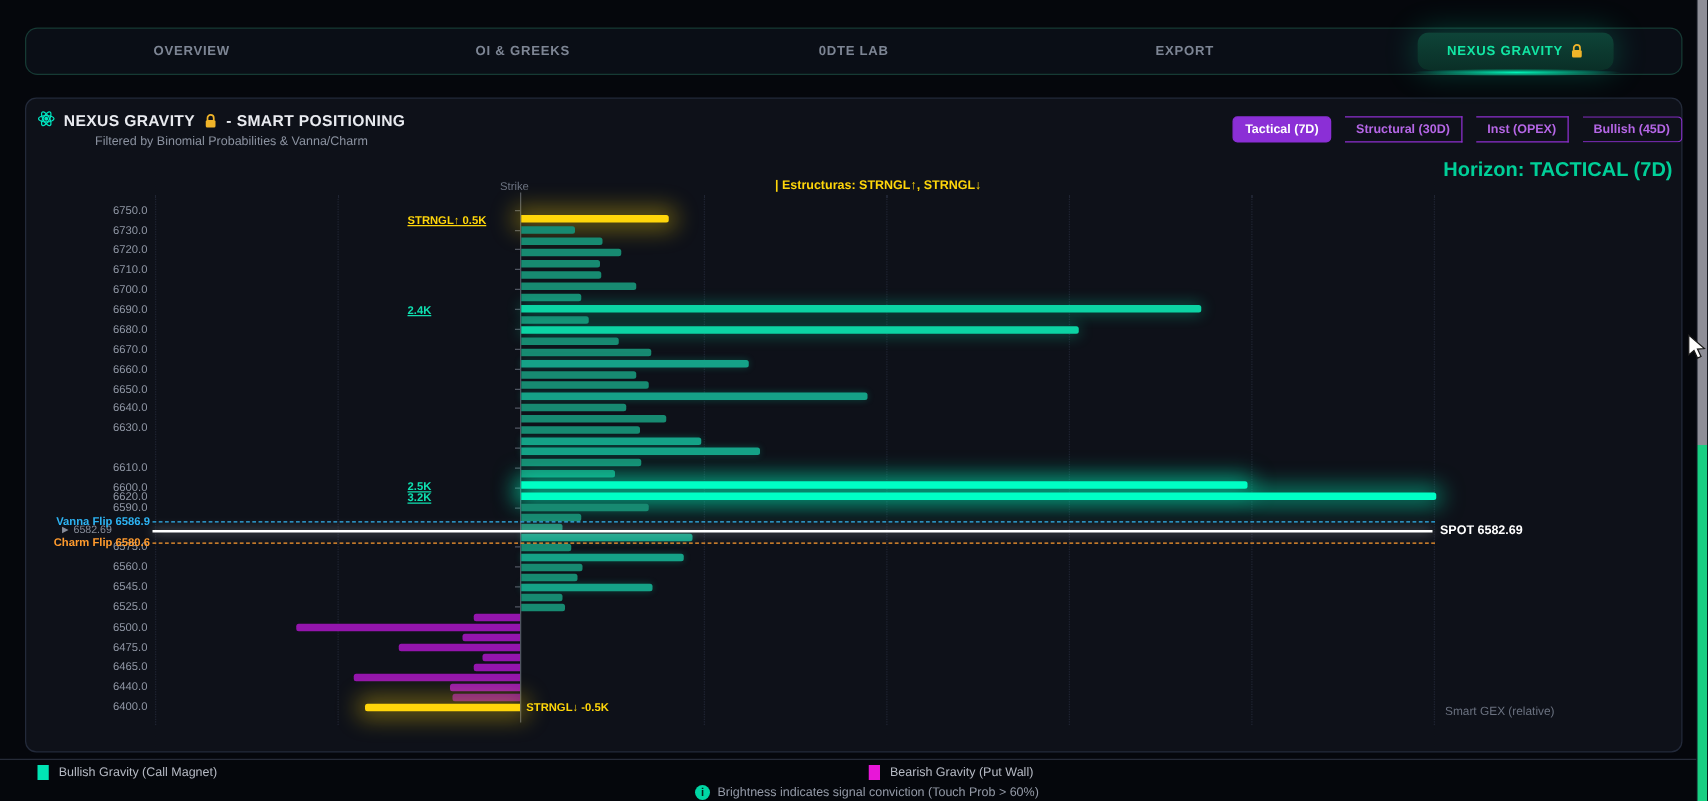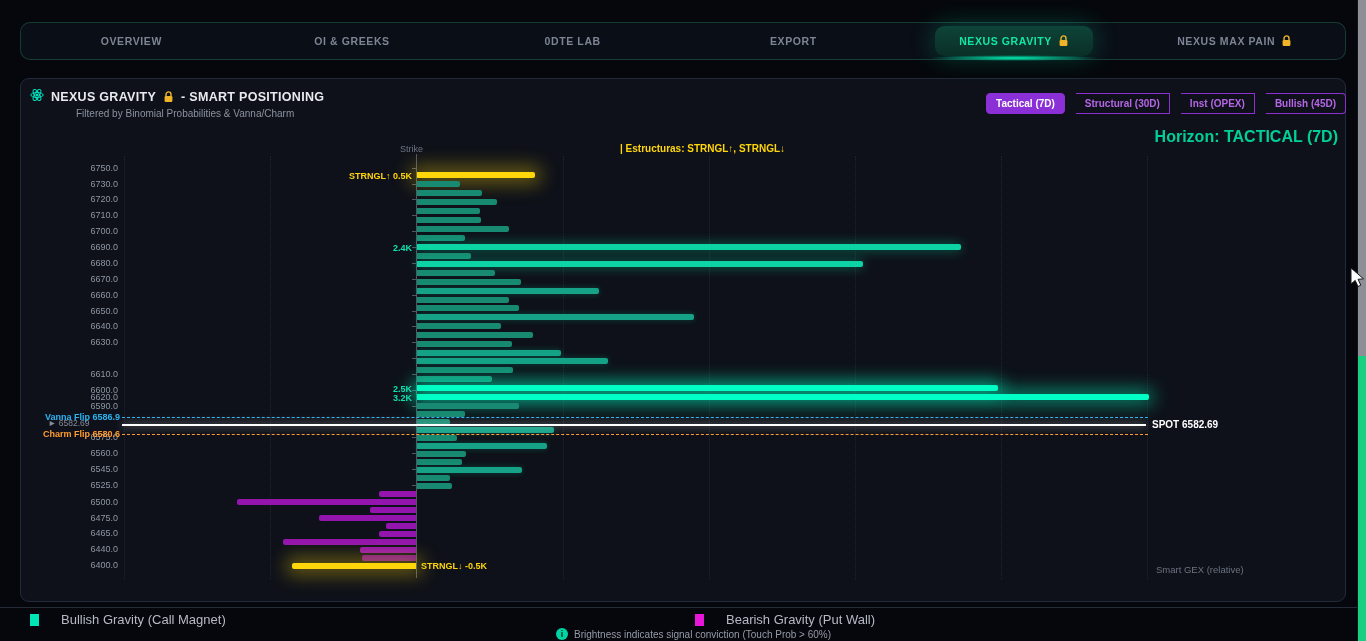--- a/index.html
+++ b/index.html
@@ -62,35 +62,35 @@
   .bar.right { border-radius:0 2px 2px 0; }
   .bar.left  { border-radius:2px 0 0 2px; }
   .b-t1 { background:#178a71; }
   .b-t2 { background:#15a287; box-shadow:0 0 6px rgba(0,220,170,.25); }
   .b-t3 { background:#0cd4a4; box-shadow:0 0 12px rgba(0,245,185,.45); }
   .b-t4 { background:#00ffc6; box-shadow:0 0 18px 4px rgba(0,255,195,.55); }
   .b-p1 { background:#9415ad; }
   .b-p2 { background:#7c1191; }
   .b-y  { background:#ffd60a; box-shadow:0 0 18px 6px rgba(255,214,10,.38); }
   .bar-ann { position:absolute; font-size:9px; font-weight:bold; z-index:4; white-space:nowrap; }
-  .bar-ann.left { width:86px; text-align:right; left:326px; }
+  .bar-ann.left { width:86px; left:326px;text-decoration:underline; }
   .bar-ann.right { left:421px; }
   .ann-teal { color:#0fe0b0; }
   .ann-yellow { color:#ffd60a; }
   
   .flip-line { position:absolute; left:122px; width:1026px; height:0; z-index:3; }
   .flip-label { position:absolute; left:28px; width:92px; text-align:right; font-size:9px; font-weight:bold; z-index:4; white-space:nowrap; }
   .spot-line { position:absolute; left:122px; width:1024px; height:2px; background:#ffffff;
     box-shadow:0 0 9px rgba(255,255,255,.65); z-index:3; }
   .spot-label { position:absolute; left:1152px; font-size:10px; font-weight:bold; color:#ffffff; z-index:4; white-space:nowrap; }
   .spot-tick { position:absolute; left:48px; width:70px; text-align:left; font-size:8.5px; color:#868c99; z-index:3; }
   
   .divider { position:absolute; left:0; top:607px; width:1366px; height:1px; background:#262b38; }
-  .legend-item { position:absolute; top:612px; display:flex; align-items:center; gap:22px;
-    font-size:13px; color:#b6bac4; z-index:3; }
+  .legend-item { position:absolute; top:612px; display:flex; align-items:center; gap:8px;
+    font-size:10px; color:#b6bac4; z-index:3; }
   .legend-swatch { width:9px; height:12px; display:inline-block; }
   .footnote { position:absolute; left:556px; top:628px; display:flex; align-items:center; gap:6px;
     font-size:10px; color:#959ba8; z-index:3; }
   .info-icon { width:12px; height:12px; border-radius:50%; background:#00d6a4; color:#04231a;
     font-size:9px; font-weight:bold; display:flex; align-items:center; justify-content:center; }
   
   .scrollbar { position:absolute; right:0; top:0; width:9px; height:641px; background:#11141c; z-index:6; }
   .scroll-thumb-gray { position:absolute; left:1px; top:0; width:8px; height:356px; background:#8e8e97; }
   .scroll-green { position:absolute; left:1px; top:356px; width:8px; height:285px; background:#18cf82; }
   .cursor { position:absolute; left:1350px; top:267px; z-index:9; }
@@ -124,31 +124,20 @@
         <span class="pill">
           <span>NEXUS GRAVITY</span>
           <span class="lock-icon">
             <svg width="11" height="12" viewBox="0 0 11 12">
               <path d="M3 5 V3.4 a2.5 2.5 0 0 1 5 0 V5" fill="none" stroke="#f0b429" stroke-width="1.4"></path>
               <rect x="1.6" y="5" width="7.8" height="6" rx="1.2" fill="#f0b429"></rect>
             </svg>
           </span>
         </span>
         <span class="glowbar"></span>
-      </div>
-      <div class="nav-tab">
-        <span class="pill">
-          <span>NEXUS MAX PAIN</span>
-          <span class="lock-icon">
-            <svg width="11" height="12" viewBox="0 0 11 12">
-              <path d="M3 5 V3.4 a2.5 2.5 0 0 1 5 0 V5" fill="none" stroke="#f0b429" stroke-width="1.4"></path>
-              <rect x="1.6" y="5" width="7.8" height="6" rx="1.2" fill="#f0b429"></rect>
-            </svg>
-          </span>
-        </span>
       </div>
     </nav>
 
   <section class="panel"></section>
 
   <div class="panel-title">
     <span>
       <svg width="14" height="14" viewBox="0 0 14 14">
         <g stroke="#00e5c0" stroke-width="1" fill="none">
           <ellipse cx="7" cy="7" rx="6.2" ry="2.5"></ellipse>

